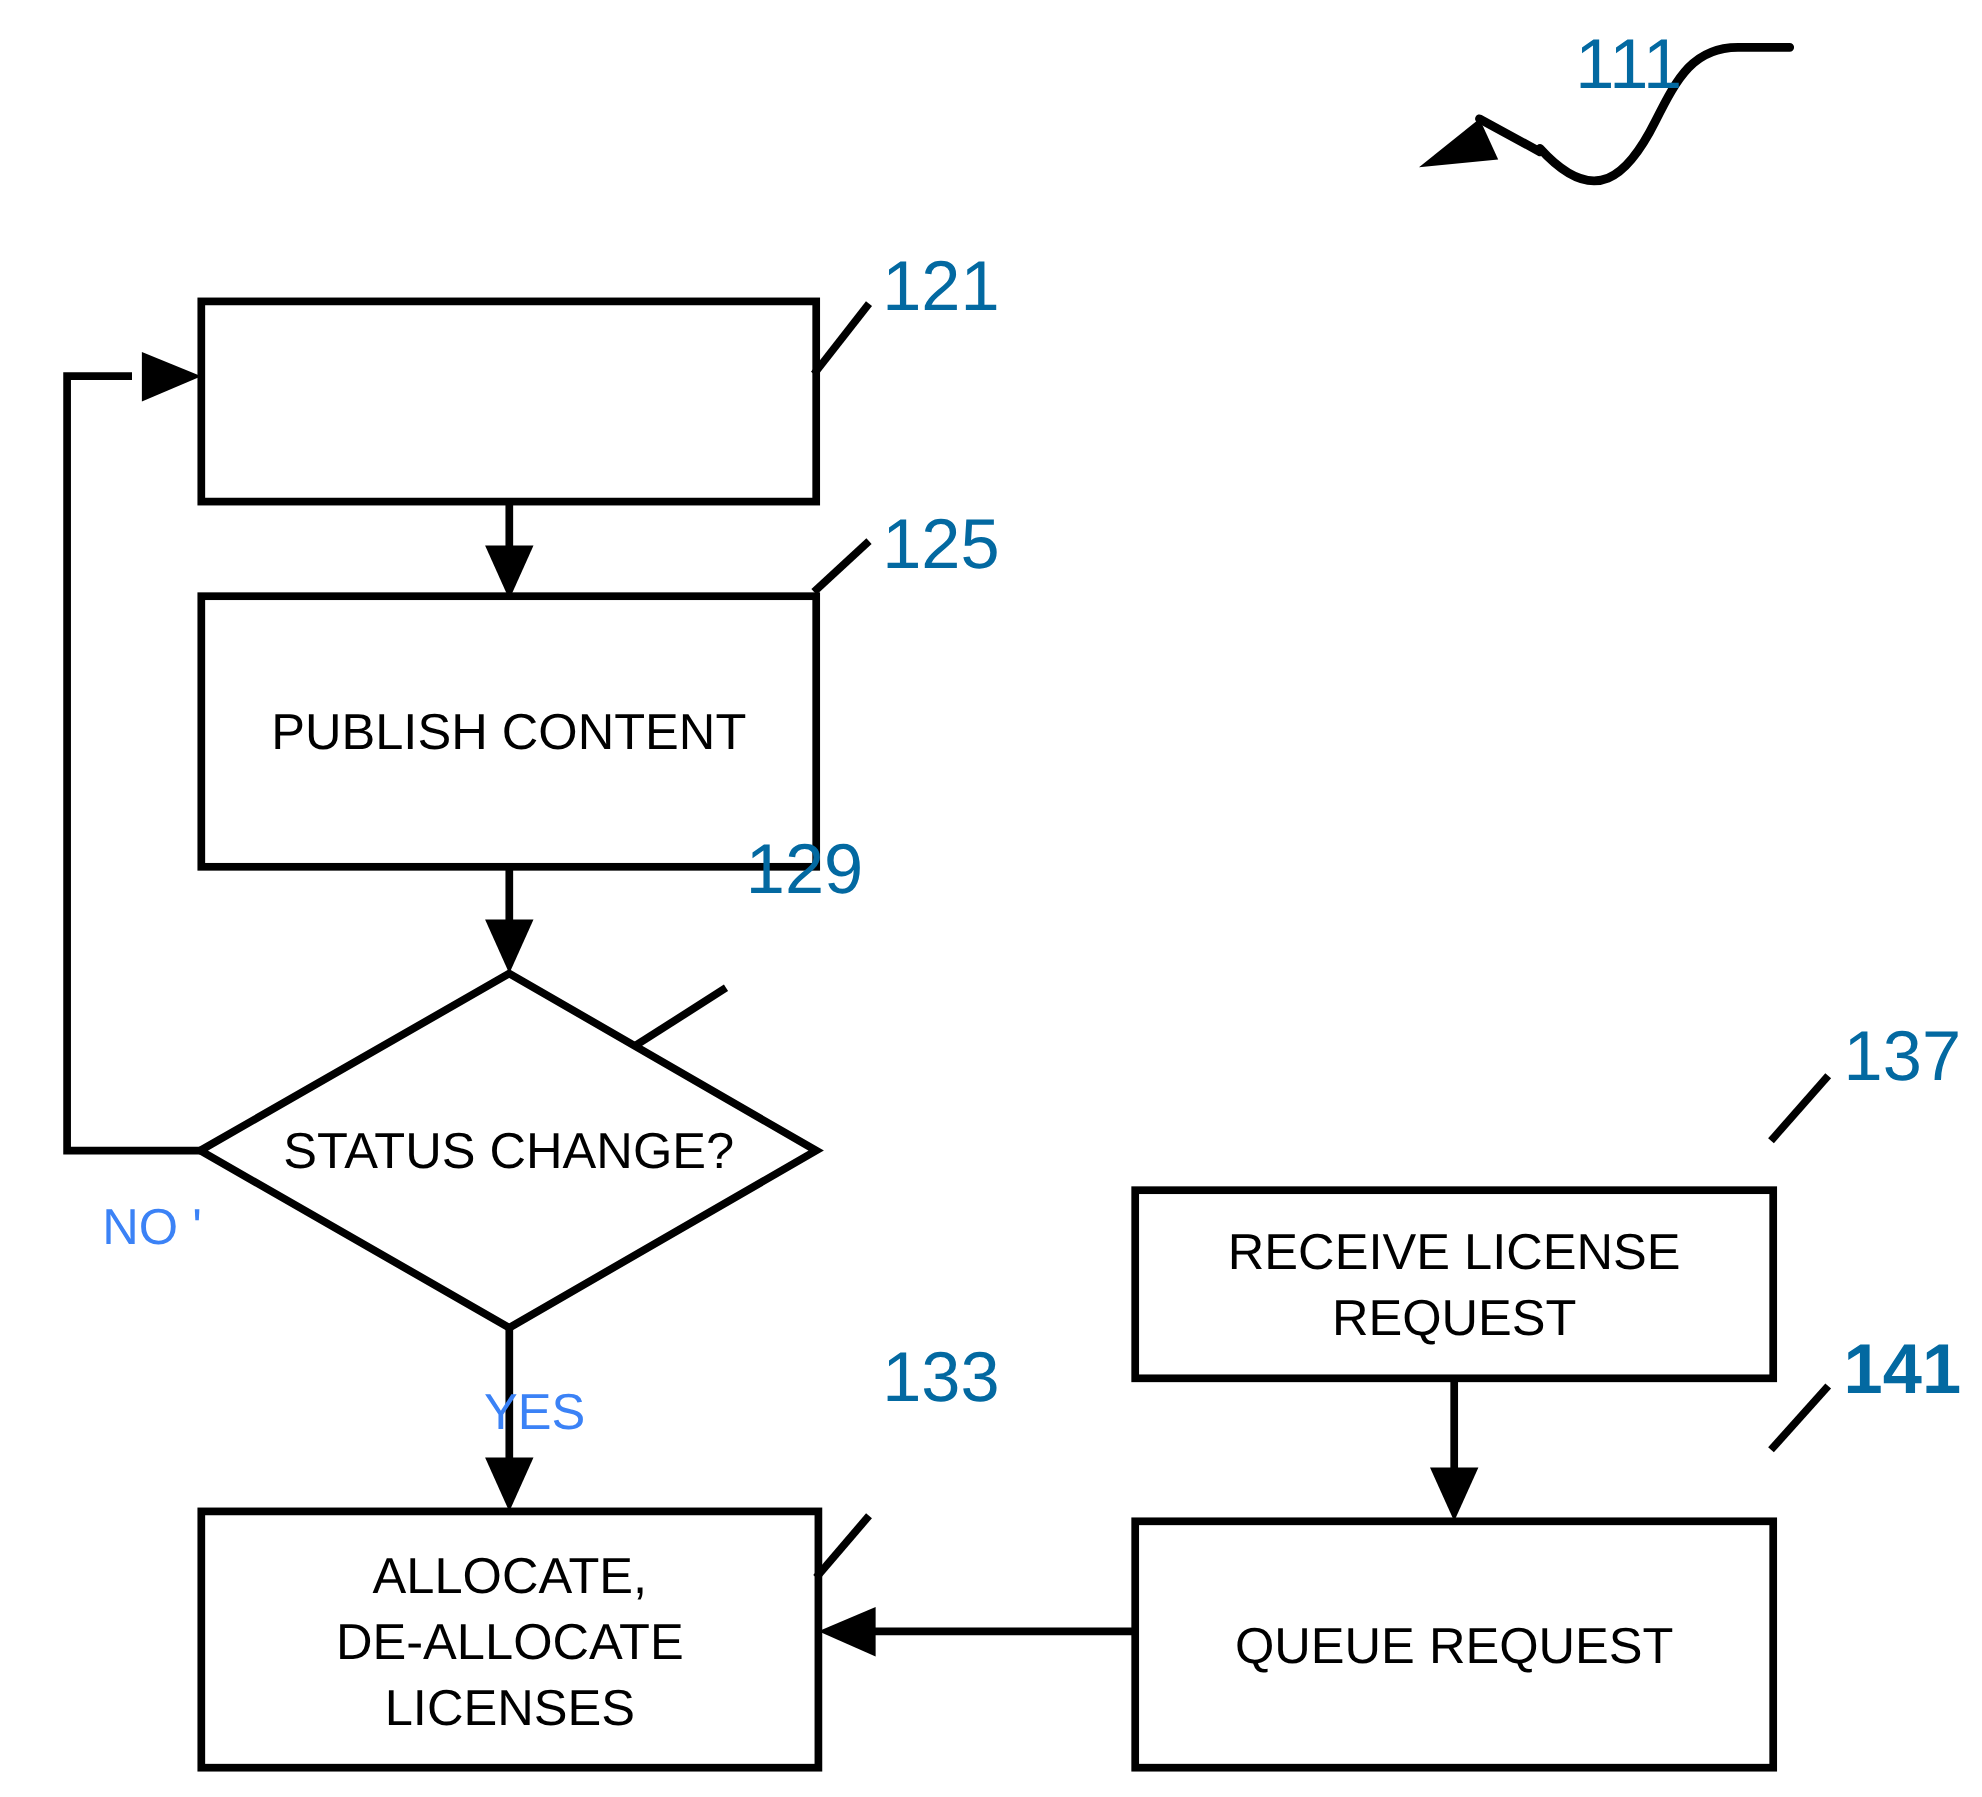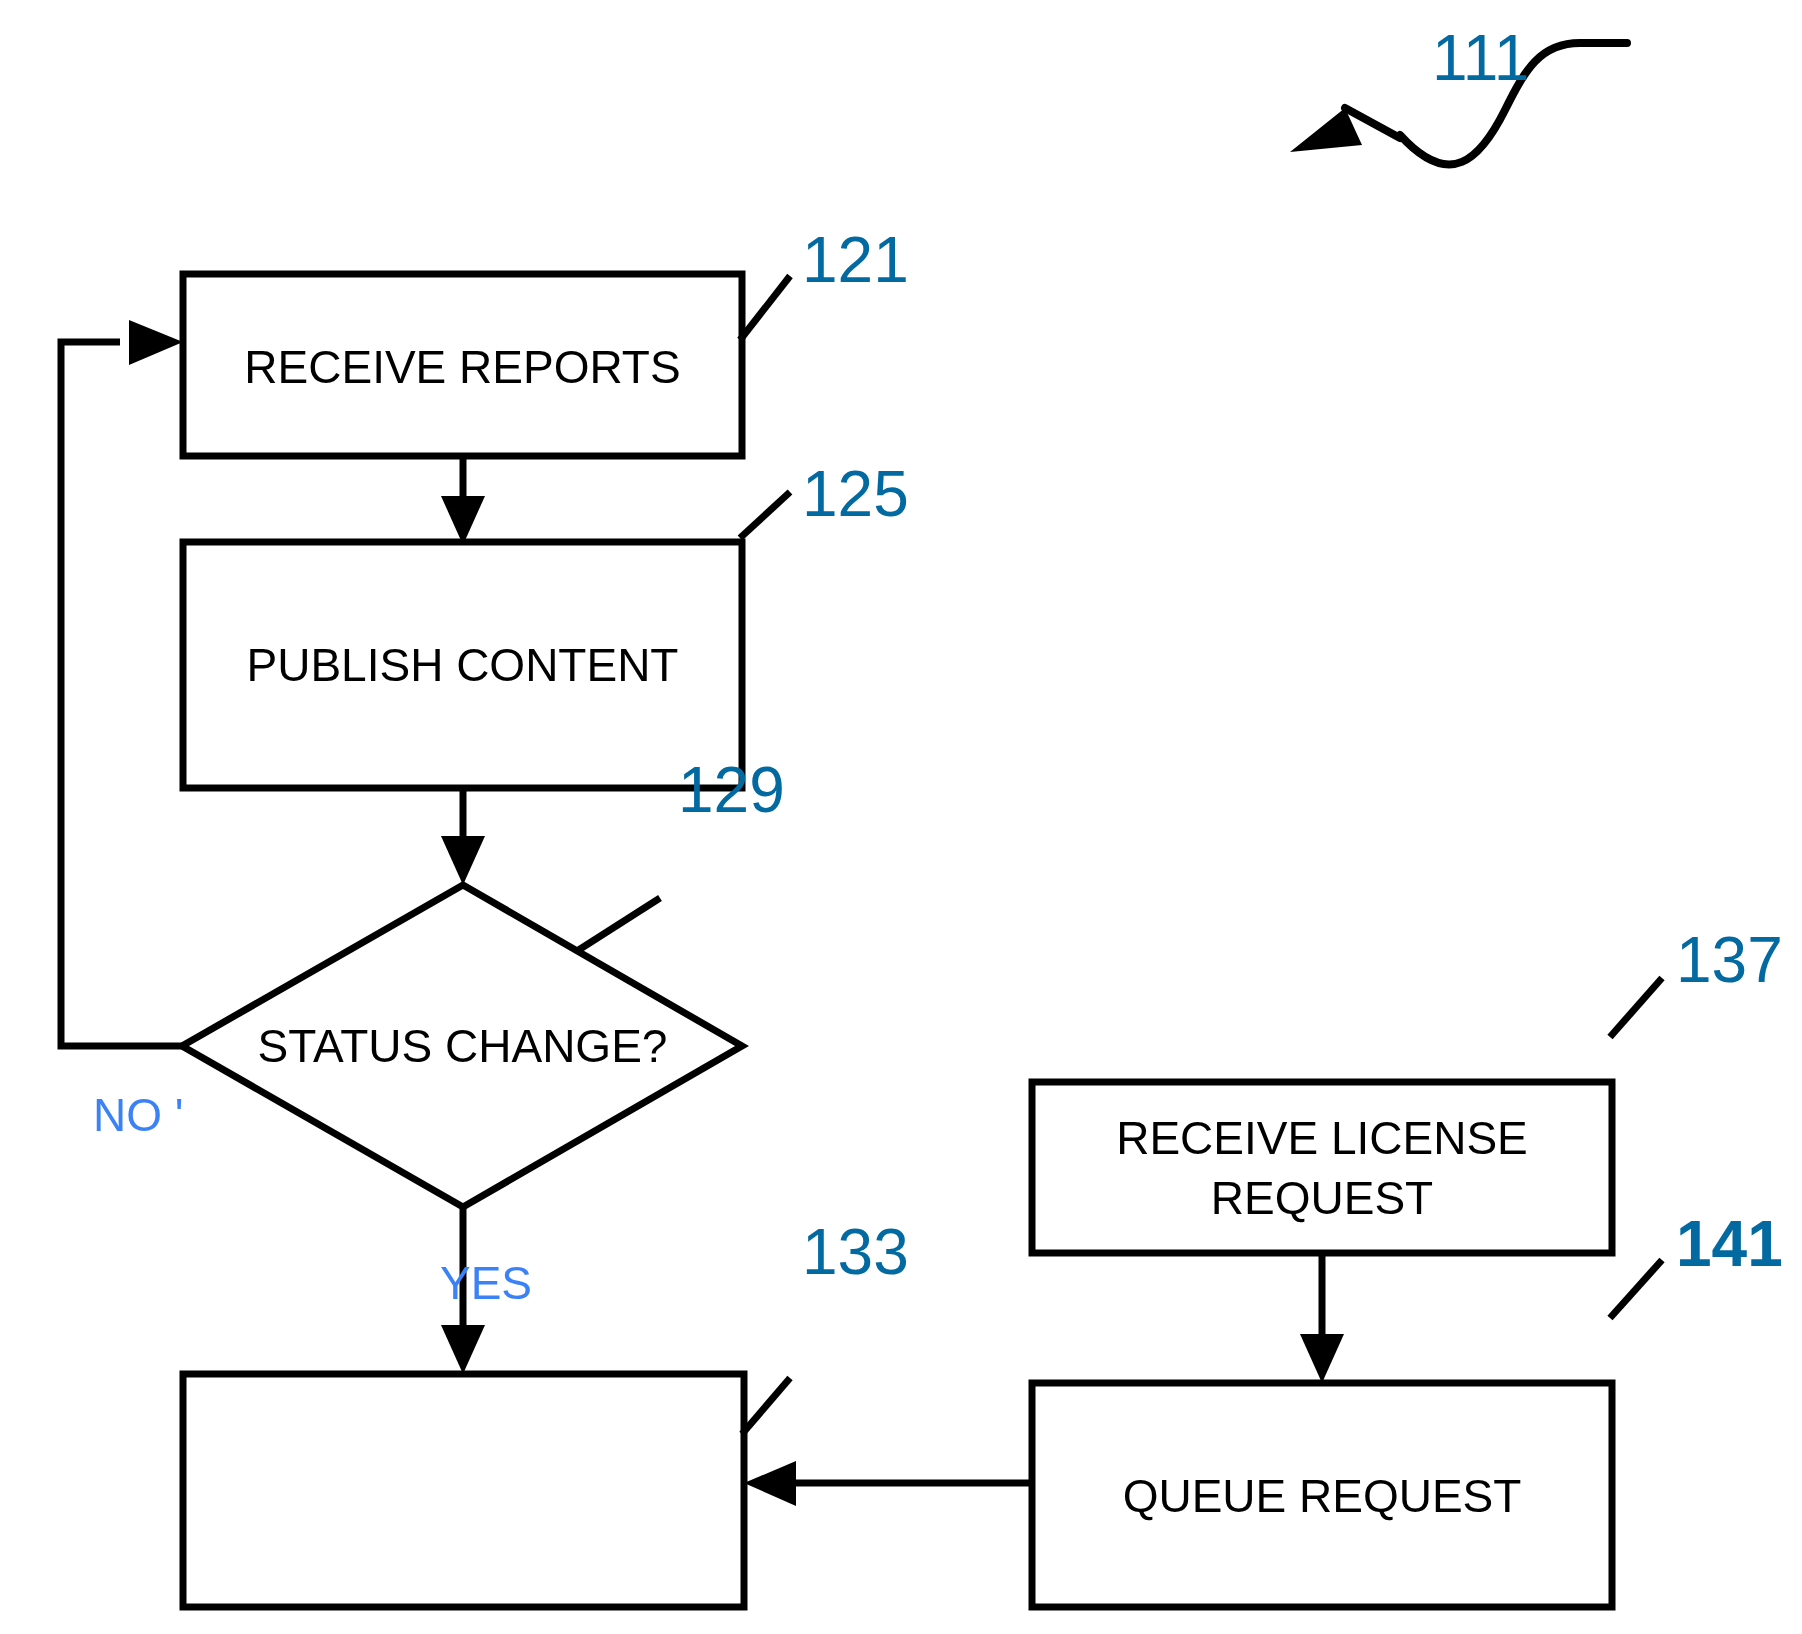--- a/index.html
+++ b/index.html
@@ -137,26 +137,28 @@
       <polygon class="arrowhead" points="1322,1383 1300,1334 1344,1334"></polygon>
     </g>
 
     <g>
       <line class="conn" x1="1032" y1="1483" x2="790" y2="1483"></line>
       <polygon class="arrowhead" points="744,1483 796,1461 796,1506"></polygon>
     </g>
 
   </svg>
 
-  <div class="node-text" style="left:183px; top:337px; width:559px;">RECEIVE REPORTS</div>
 
   <div class="node-text" style="left:183px; top:635px; width:559px;">PUBLISH CONTENT</div>
 
   <div class="node-text" style="left:183px; top:1016px; width:559px;">STATUS CHANGE?</div>
 
+  <div class="node-text" style="left:183px; top:1402px; width:561px;">ALLOCATE,
+DE-ALLOCATE
+LICENSES</div>
 
   <div class="node-text" style="left:1032px; top:1108px; width:580px;">RECEIVE LICENSE
 REQUEST</div>
 
   <div class="node-text" style="left:1032px; top:1466px; width:580px;">QUEUE REQUEST</div>
 
   <div class="ref-label" style="left:1432px; top:30px;">111</div>
 
   <div class="ref-label" style="left:802px; top:232px;">121</div>
 

